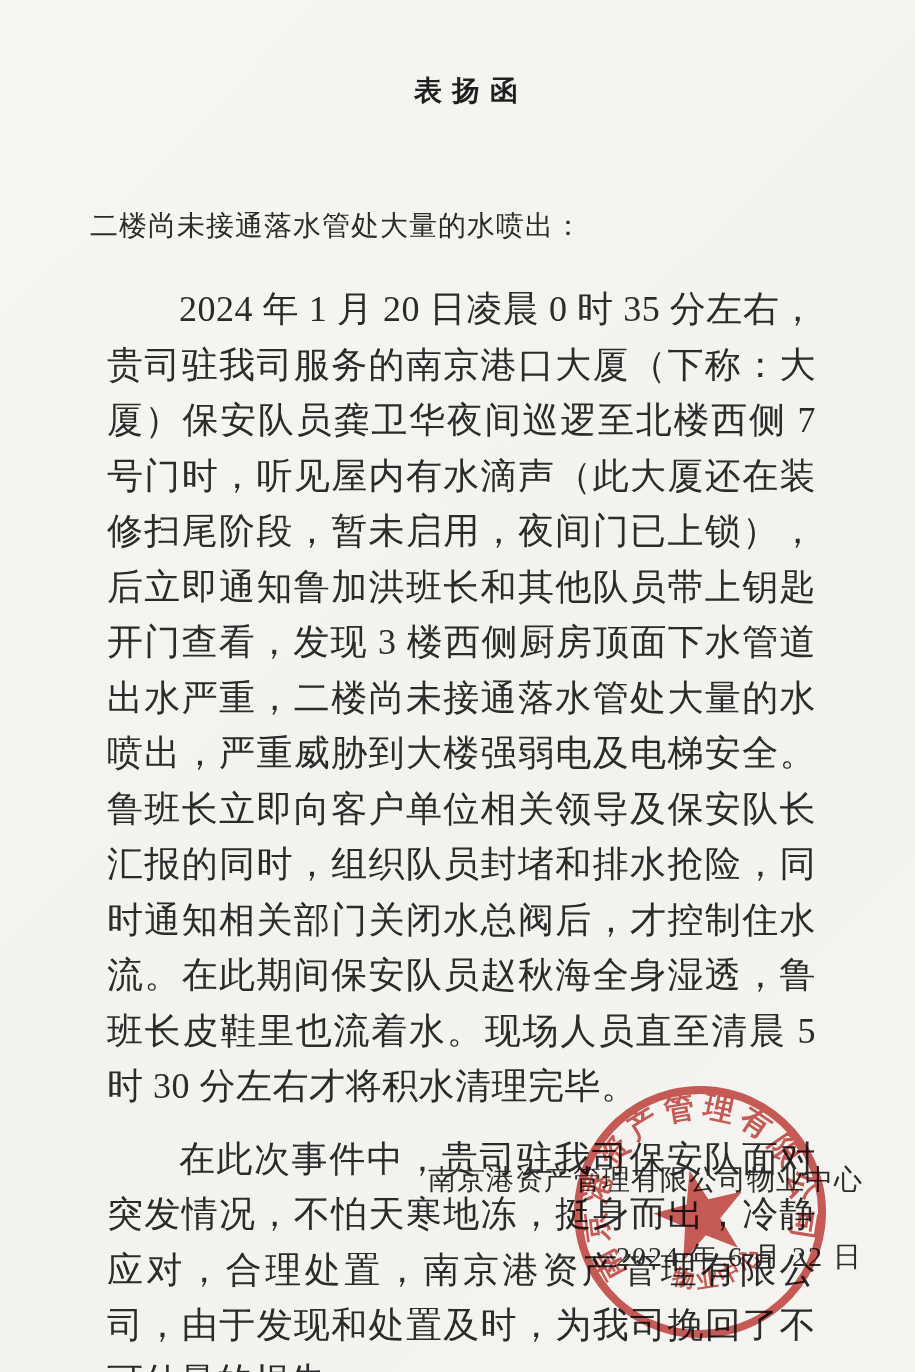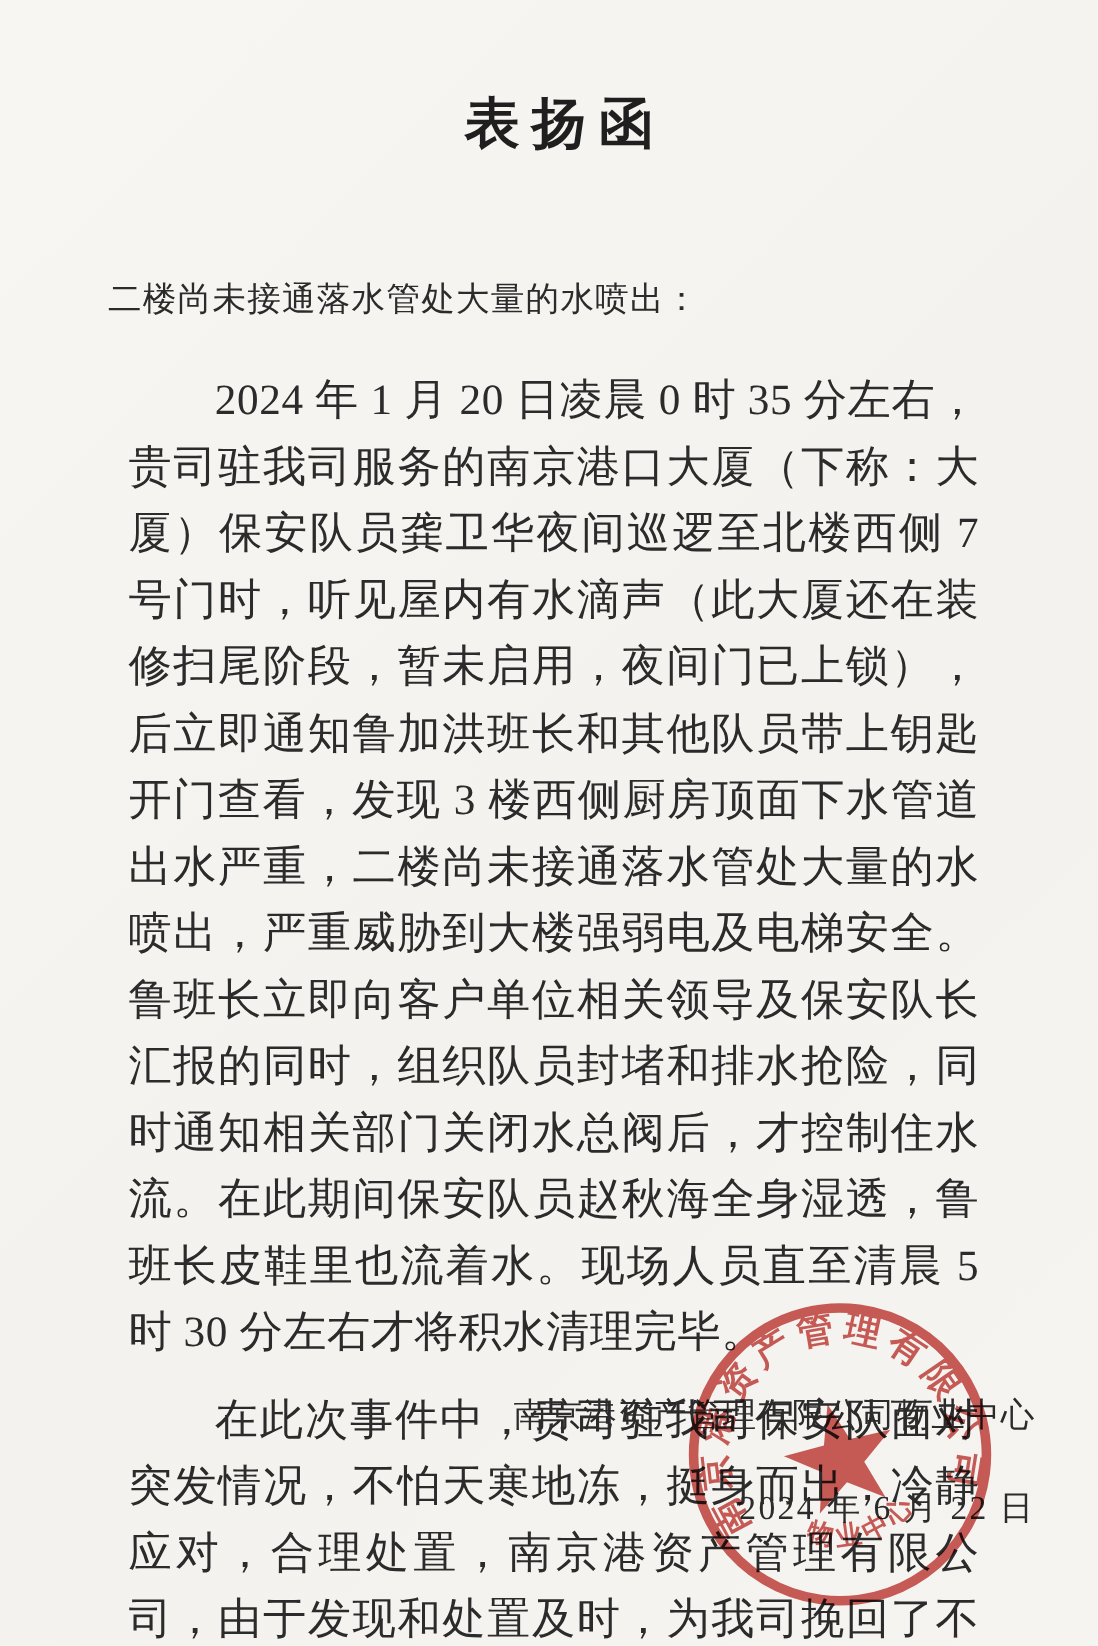--- a/index.html
+++ b/index.html
@@ -15,21 +15,21 @@
     margin: 0 auto;
     background: linear-gradient(135deg, #f7f6f3 0%, #f4f2ee 55%, #f6f4f0 100%);
     color: #2b2b2b;
     overflow: hidden;
     box-sizing: border-box;
   }
   .doc-title {
     margin: 0;
     padding-top: 72px;
     text-align: center;
-    font-size: 46px;
+    font-size: 28px;
     font-weight: 600;
     letter-spacing: 10px;
     color: #1f1f1f;
     padding-left: 27px;
   }
   .doc-body {
     padding: 0 82px 0 90px;
     box-sizing: border-box;
   }
   .salutation {

